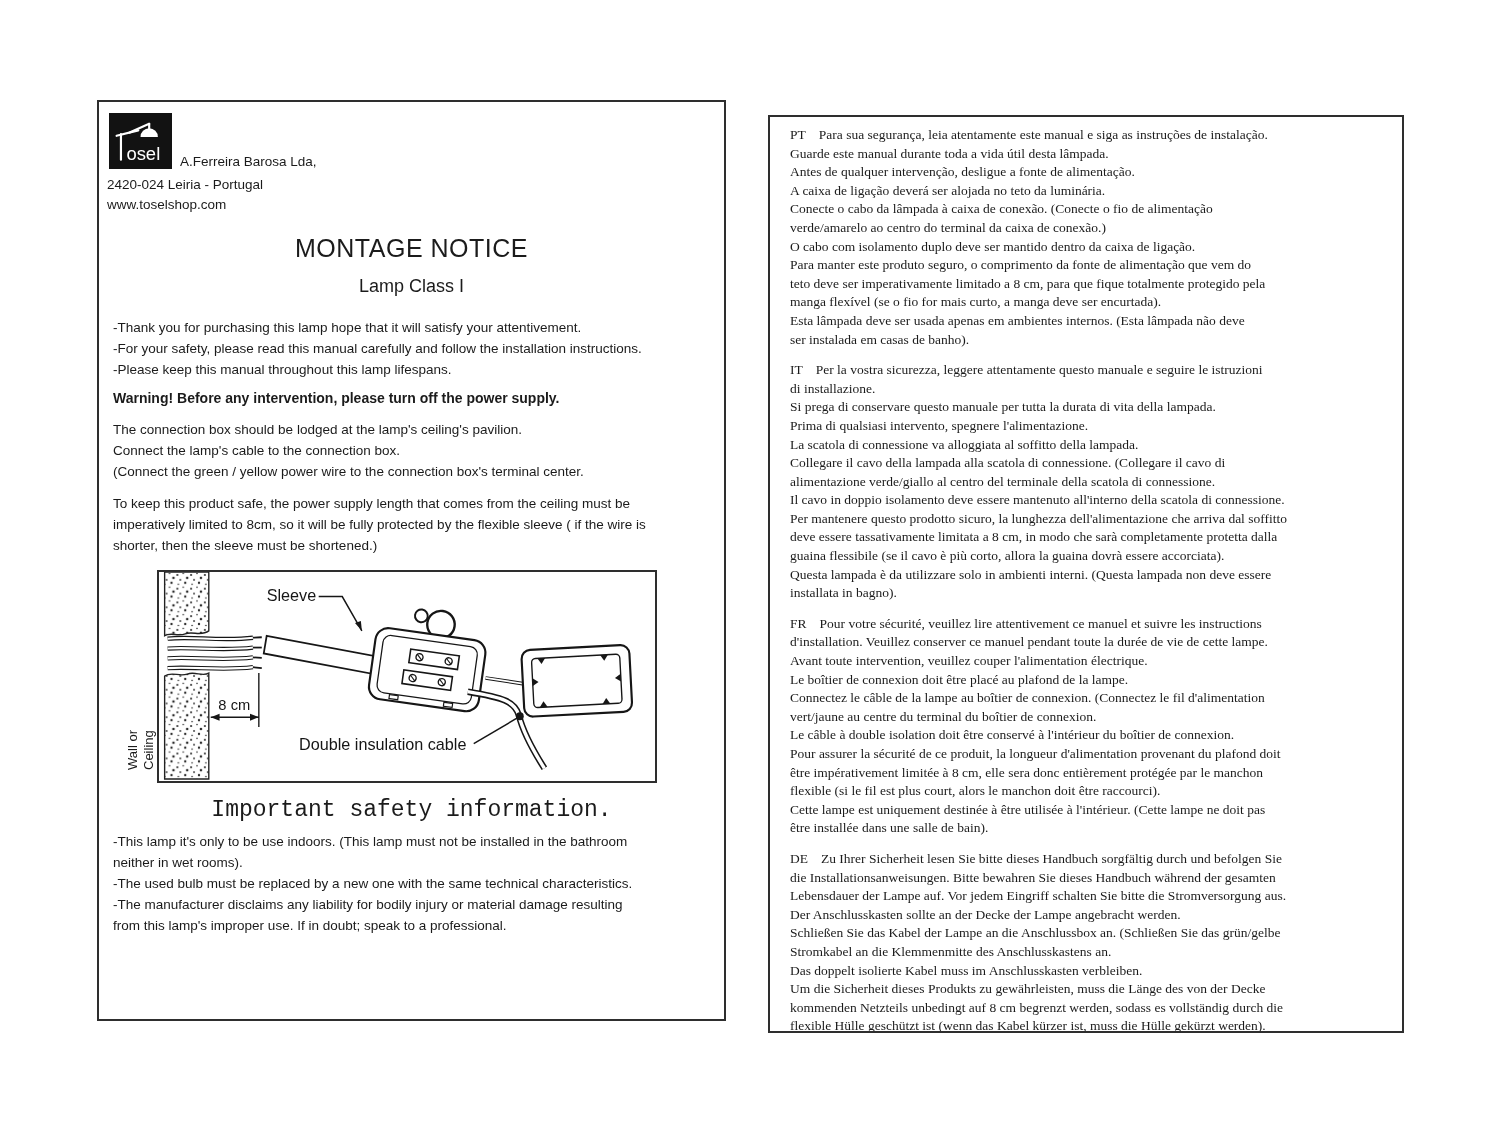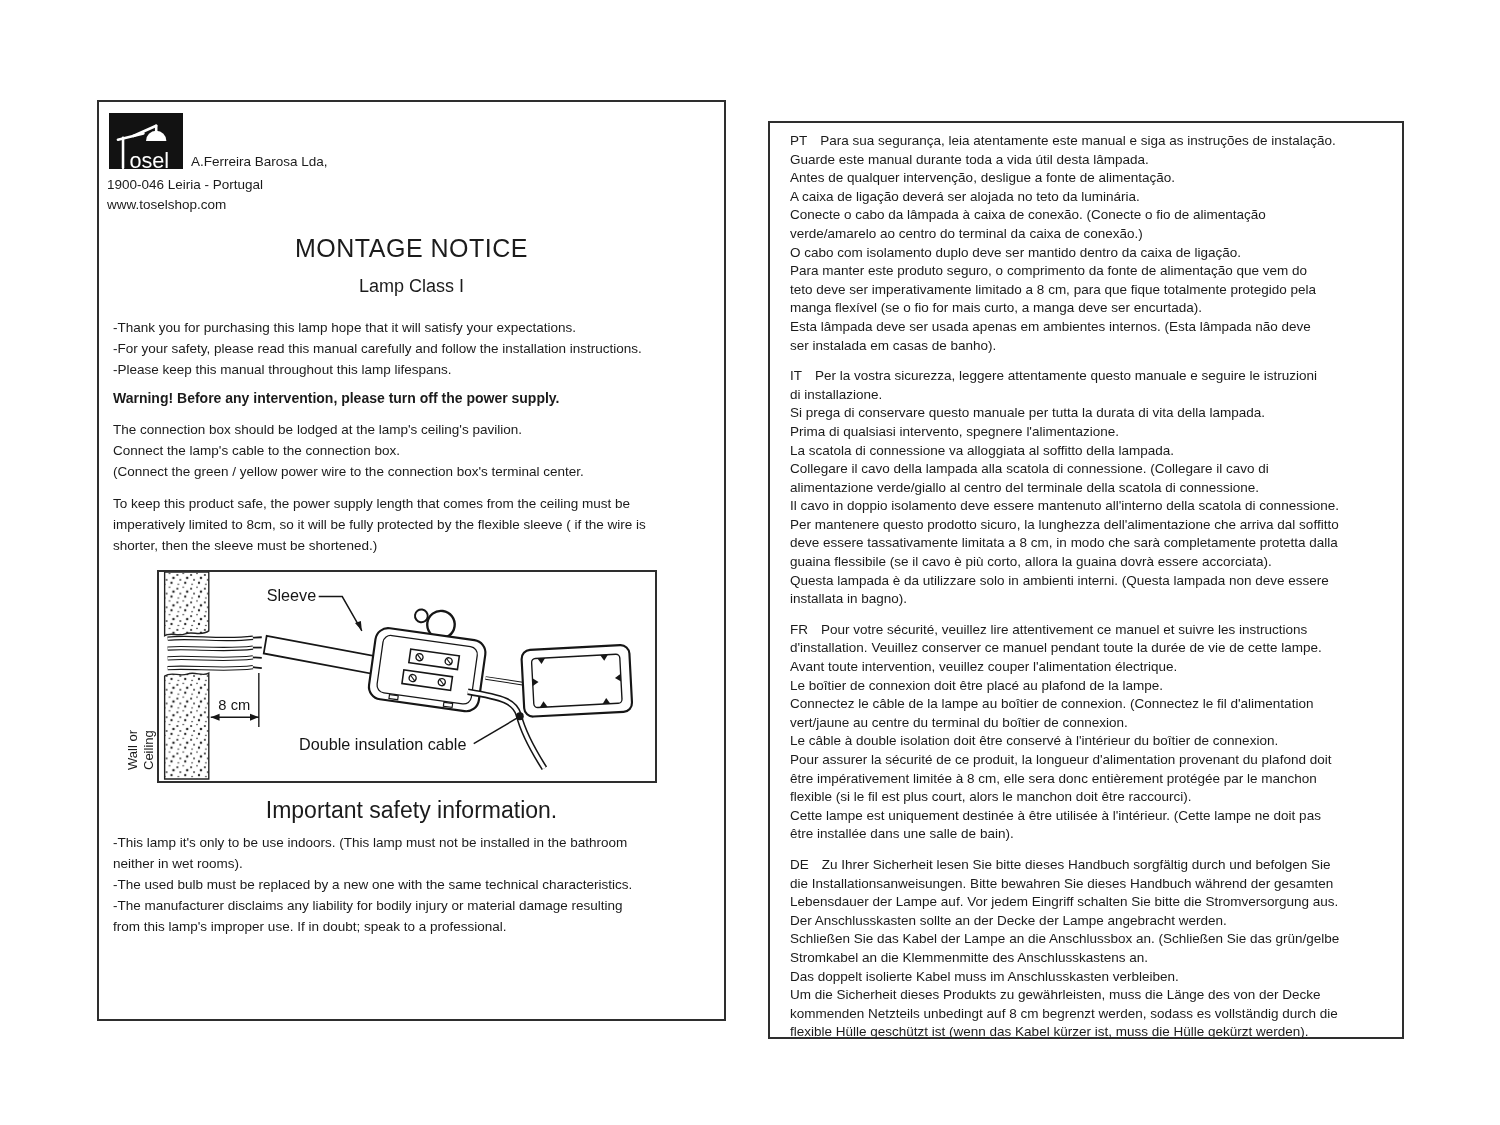--- a/index.html
+++ b/index.html
@@ -3,37 +3,37 @@
 <meta charset="utf-8">
 <style>
   html,body{margin:0;padding:0;background:#e8e8e8;}
   .page{
     position:relative;width:1500px;height:1125px;background:#ffffff;
     font-family:"Liberation Sans","DejaVu Sans",sans-serif;color:#1b1b1b;
     overflow:hidden;
   }
   .panel{position:absolute;border:2px solid #2e2e2e;background:#fff;box-sizing:border-box;overflow:hidden;}
   .panel-left{left:97px;top:100px;width:629px;height:921px;}
-  .panel-right{left:768px;top:121px;width:636px;height:918px;padding:9px 16px 8px 20px;}
+  .panel-right{left:768px;top:115px;width:636px;height:918px;padding:9px 16px 8px 20px;font-family:Liberation Serif, serif;}
 
   .txt{font-size:13.5px;line-height:21px;}
   .pre{white-space:pre-line;}
 
   
   .logo-row{margin:11px 0 0 10px;display:flex;align-items:flex-end;gap:8px;}
-  .logo-box{width:74px;height:56px;background:#121212;flex:0 0 auto;}
+  .logo-box{width:63px;height:56px;background:#121212;flex:0 0 auto;}
   .company-name{font-size:13.5px;line-height:14px;}
   .address{margin:6px 0 0 8px;font-size:13.5px;line-height:19.5px;}
 
   
   .h-title{margin:20px 0 0;text-align:center;font-size:25px;font-weight:normal;letter-spacing:.5px;}
   .h-sub{margin:13px 0 0;text-align:center;font-size:18px;font-weight:normal;}
   .h-mid{text-align:center;font-size:23px;font-weight:normal;}
   .h-assembly{margin:2px 0 0;}
-  .h-safety{margin:14px 0 0;}
+  .h-safety{margin:14px 0 0;font-family:Liberation Mono, monospace;}
 
   .intro{margin:20px 14px 0;}
   .warning{margin:8px 14px 0;font-size:14px;font-weight:bold;line-height:20px;}
   .warning-2{margin-top:14px;}
   .body-para{margin:11px 14px 0;}
 
   
   .diagram-wrap{position:relative;margin:14px 0 0 58px;width:500px;height:213px;}
   .diagram-frame{position:absolute;left:0;top:0;width:500px;height:213px;border:2px solid #2e2e2e;box-sizing:border-box;}
   .diagram-frame svg{display:block;width:100%;height:100%;}
@@ -66,28 +66,28 @@
             <path d="M37,10 L37,15"></path>
           </g>
           <path d="M29,22 a8,8 0 0 1 16,0 Z" fill="#ffffff"></path>
           <text x="16" y="43" fill="#ffffff" font-size="17" font-family="Liberation Sans, DejaVu Sans, sans-serif">osel</text>
         </svg>
       </div>
       <span class="company-name">A.Ferreira Barosa Lda,</span>
     </div>
 
     <div class="address">
-      <div>1900-046 Leiria - Portugal</div>
+      <div>2420-024 Leiria - Portugal</div>
       <div>www.toselshop.com</div>
     </div>
 
     <h1 class="h-title">MONTAGE NOTICE</h1>
     <h2 class="h-sub">Lamp Class I</h2>
 
-    <p class="txt pre intro">-Thank you for purchasing this lamp hope that it will satisfy your expectations.
+    <p class="txt pre intro">-Thank you for purchasing this lamp hope that it will satisfy your attentivement.
 -For your safety, please read this manual carefully and follow the installation instructions.
 -Please keep this manual throughout this lamp lifespans.</p>
 
 
     <p class="warning">Warning! Before any intervention, please turn off the power supply.</p>
 
     <p class="txt pre body-para">The connection box should be lodged at the lamp's ceiling's pavilion.
 Connect the lamp's cable to the connection box.
 (Connect the green / yellow power wire to the connection box's terminal center.</p>
 

